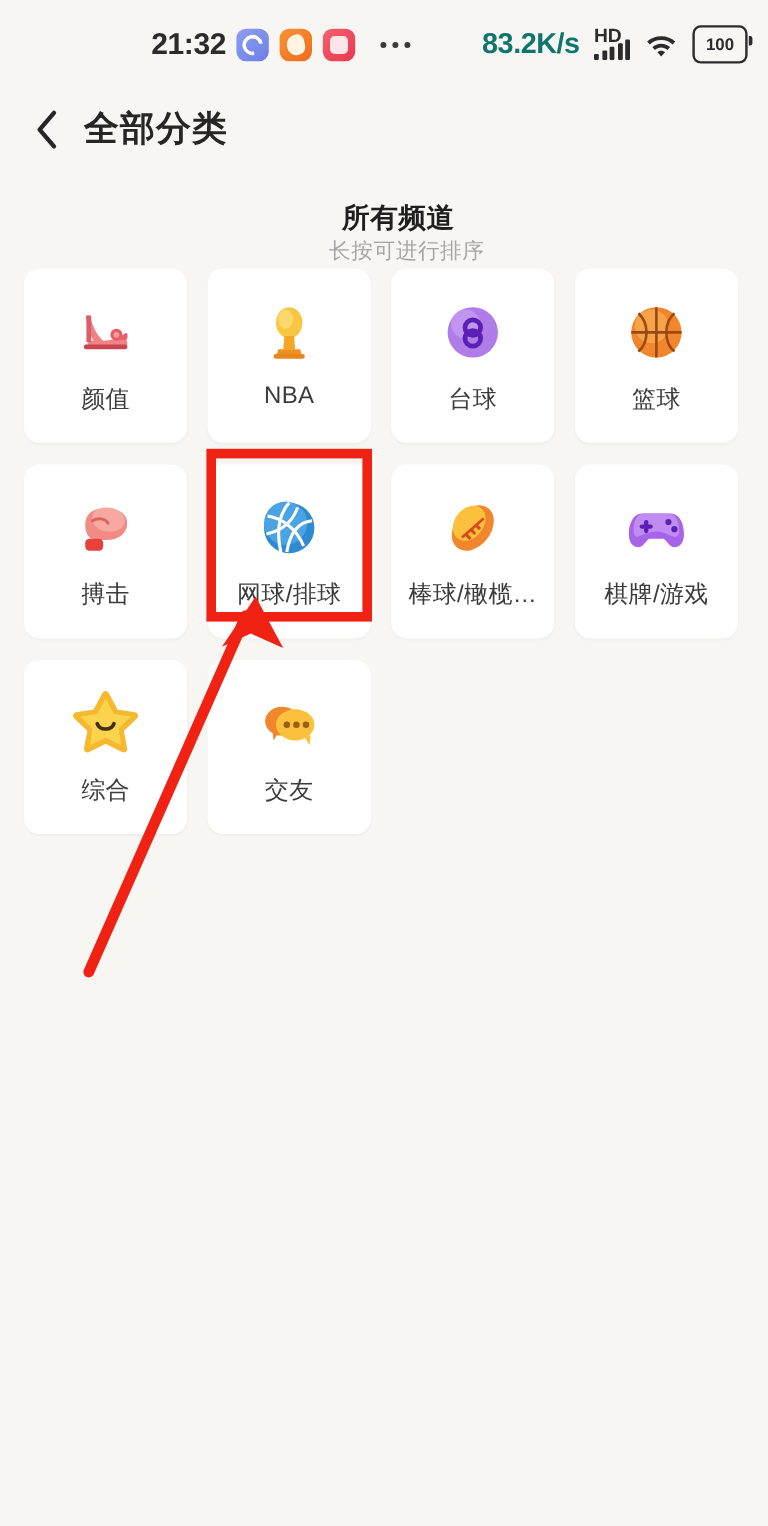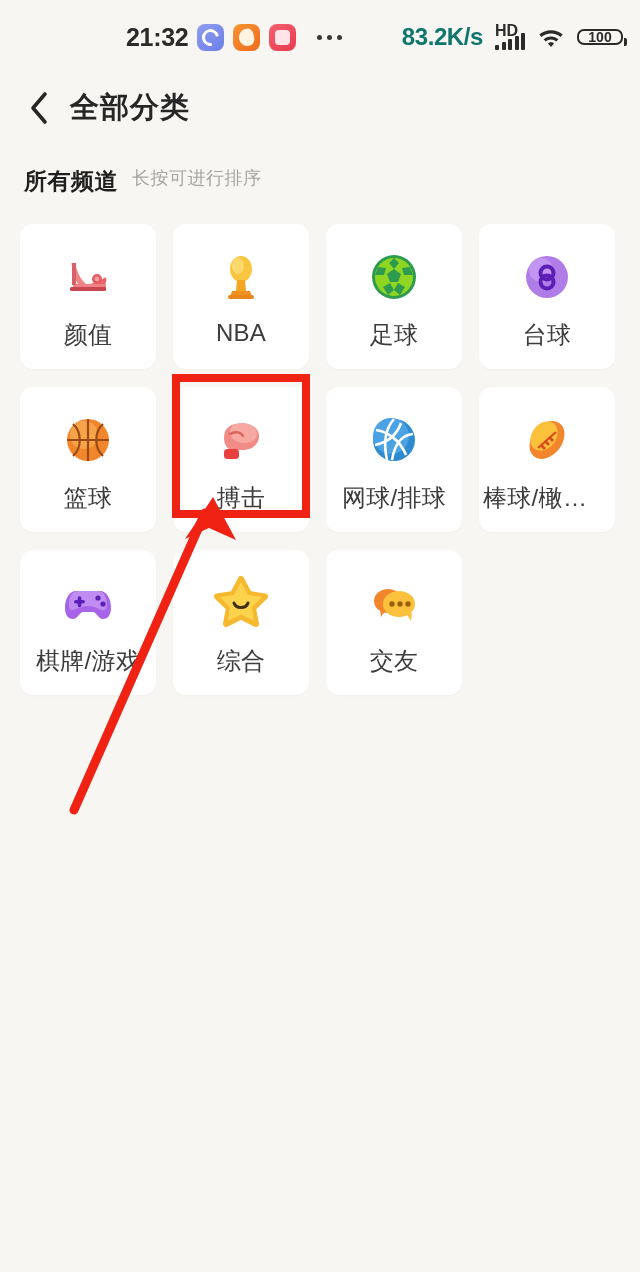--- a/index.html
+++ b/index.html
@@ -132,21 +132,21 @@
     border-radius: 1px;
     display: block;
   }
   .bars span:nth-child(1){height:5px;}
   .bars span:nth-child(2){height:8px;}
   .bars span:nth-child(3){height:11px;}
   .bars span:nth-child(4){height:14px;}
   .bars span:nth-child(5){height:17px;}
   .wifi-icon { width: 28px; height: 22px; display:block; }
   .battery {
-    width: 46px; height: 16px;
+    width: 46px; height: 32px;
     border: 2.5px solid #2b2b2b;
     border-radius: 7px;
     display: flex;
     align-items: center;
     justify-content: center;
     position: relative;
     box-sizing: border-box;
   }
   .battery::after {
     content: "";
@@ -183,23 +183,24 @@
     font-size: 29px;
     font-weight: 700;
     color: #262626;
     margin-left: 14px;
     letter-spacing: 1px;
   }
 
   
   .section-head {
     display: flex;
-    align-items: flex-start;
+    align-items: center;
     padding: 24px 0 0 24px;
     height: 44px;
+    flex-direction: column;
   }
   .section-title {
     font-size: 23px;
     font-weight: 700;
     color: #1f1f1f;
     letter-spacing: 0.5px;
   }
   .section-hint {
     font-size: 18px;
     color: #a6a6a6;
@@ -232,21 +233,21 @@
   .card-icon {
     width: 56px;
     height: 56px;
     display: flex;
     align-items: center;
     justify-content: center;
     margin-bottom: 14px;
   }
   .card-icon svg { display: block; }
   .card-label {
-    font-size: 24px;
+    font-size: 20px;
     color: #3c3c3c;
     letter-spacing: 0.3px;
     white-space: nowrap;
     max-width: 128px;
     overflow: hidden;
     text-overflow: ellipsis;
     text-align: center;
   }
 
   
@@ -343,36 +344,20 @@
         <ellipse cx="28" cy="20" rx="11" ry="13" fill="#f9c642"></ellipse>
         <ellipse cx="25" cy="17" rx="6" ry="8" fill="#fcd96e"></ellipse>
         <path d="M24 31 L32 31 L33 42 L23 42 Z" fill="#f5a623"></path>
         <path d="M19 42 L37 42 L39 48 L17 48 Z" fill="#f09020"></path>
         <rect x="15" y="46" width="26" height="4" rx="2" fill="#e8861c"></rect>
       </svg>
     </span>
     <span class="card-label">NBA</span>
   </div>
 
-  <div class="card">
-    <span class="card-icon">
-      <svg width="56" height="56" viewBox="0 0 56 56">
-        <circle cx="28" cy="28" r="22" fill="#2e9b4e"></circle>
-        <circle cx="28" cy="28" r="19" fill="#8fd623"></circle>
-        <polygon points="28,20 35,25 32,33 24,33 21,25" fill="#2e9b4e"></polygon>
-        <path d="M28 9 L33 14 L28 20 L23 14 Z" fill="#2e9b4e"></path>
-        <path d="M47 24 L45 31 L36 31 L35 24 L41 19 Z" fill="#2e9b4e" opacity="0"></path>
-        <path d="M44 18 L47 26 L38 26 L36 19 Z" fill="#2e9b4e"></path>
-        <path d="M12 18 L20 19 L18 26 L9 26 Z" fill="#2e9b4e"></path>
-        <path d="M17 38 L24 34 L28 41 L22 46 Z" fill="#2e9b4e"></path>
-        <path d="M39 38 L32 34 L28 41 L34 46 Z" fill="#2e9b4e"></path>
-      </svg>
-    </span>
-    <span class="card-label">足球</span>
-  </div>
 
   <div class="card">
     <span class="card-icon">
       <svg width="56" height="56" viewBox="0 0 56 56">
         <circle cx="28" cy="28" r="21" fill="#b07ce8"></circle>
         <circle cx="22" cy="21" r="12" fill="#c296f0"></circle>
         <circle cx="28" cy="24" r="6.5" fill="none" stroke="#5b1fb5" stroke-width="4"></circle>
         <circle cx="28" cy="33" r="6.5" fill="none" stroke="#5b1fb5" stroke-width="4"></circle>
       </svg>
     </span>

